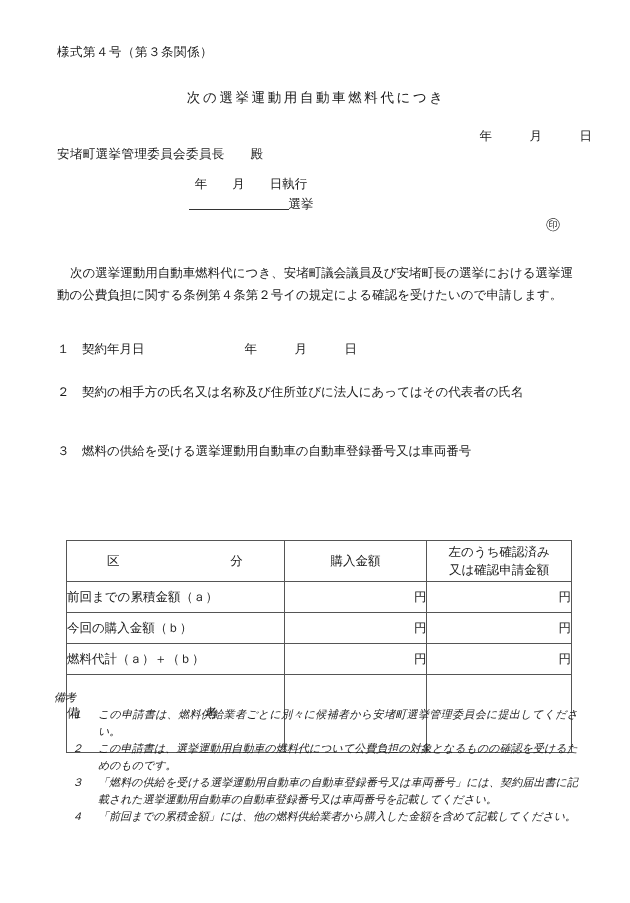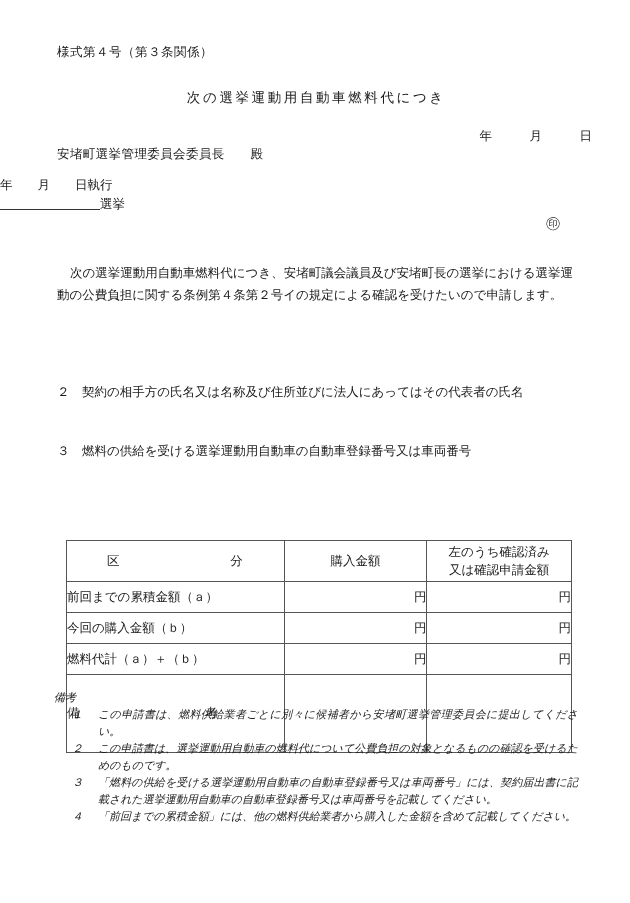--- a/index.html
+++ b/index.html
@@ -62,22 +62,23 @@
     left: 0;
     top: 176px;
     width: 630px;
     box-sizing: border-box;
     padding-right: 60px;
     font-size: 12.5px;
     line-height: 19px;
   }
   .sig-row {
     display: flex;
-    justify-content: flex-start;
-    white-space: pre;
+    justify-content: center;
+    white-space: pre;
+    font-family: Liberation Mono, monospace;
   }
   .sig-exec { padding-right: 68px; }
   .sig-election-wrap { padding-right: 68px; }
   .sig-blank {
     display: inline-block;
     width: 100px;
     border-bottom: 1px solid #333;
     height: 14px;
     vertical-align: -2px;
   }
@@ -218,20 +219,21 @@
     <div class="sig-row">
       <span class="sig-election-wrap"><span class="sig-blank"></span><span>選挙</span></span>
     </div>
     <div class="sig-name-row">
       <span class="seal">㊞</span>
     </div>
   </div>
 
   <div class="abs body-para">次の選挙運動用自動車燃料代につき、安堵町議会議員及び安堵町長の選挙における選挙運動の公費負担に関する条例第４条第２号イの規定による確認を受けたいので申請します。</div>
 
+  <div class="abs item item-1"><span>１</span>　<span>契約年月日</span>　　　　　　　　<span>年　　　月　　　日</span></div>
 
   <div class="abs item item-2"><span>２</span>　<span>契約の相手方の氏名又は名称及び住所並びに法人にあってはその代表者の氏名</span></div>
 
   <div class="abs item item-3"><span>３</span>　<span>燃料の供給を受ける選挙運動用自動車の自動車登録番号又は車両番号</span></div>
 
 
   <table class="abs fuel-table">
     <colgroup>
       <col class="col-div">
       <col class="col-buy">

